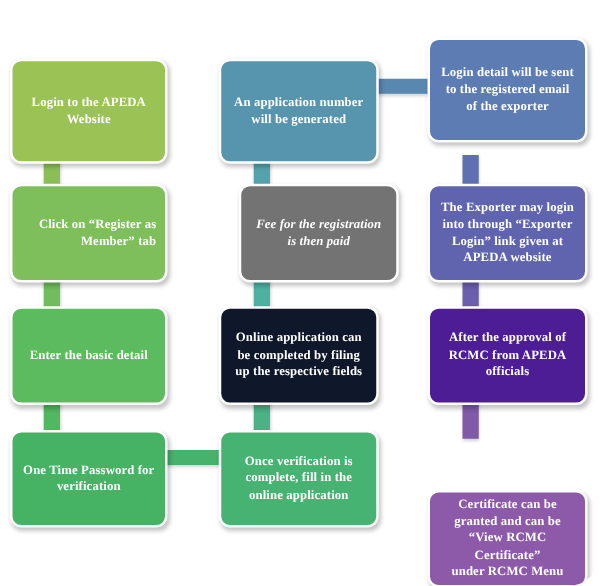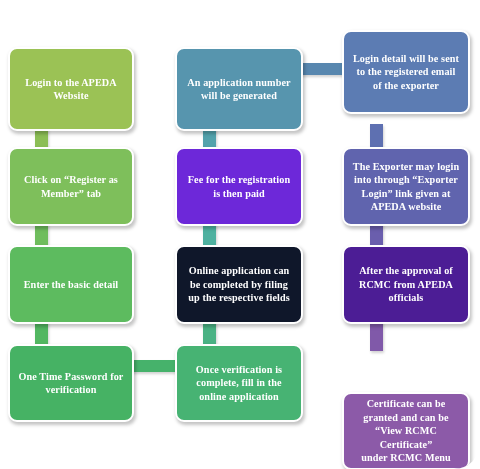--- a/index.html
+++ b/index.html
@@ -63,37 +63,37 @@
   <div class="connector h" style="left: 298px; top: 63px; width: 50px; background-color: rgb(88, 135, 175);"></div>
 
   <div class="connector v" style="left: 370px; top: 124px; height: 30px; background-color: rgb(94, 112, 177);"></div>
   <div class="connector v" style="left: 370px; top: 221px; height: 30px; background-color: rgb(106, 94, 173);"></div>
   <div class="connector v" style="left: 370px; top: 319px; height: 32px; background-color: rgb(128, 89, 169);"></div>
 
   <div class="node" style="left: 8px; top: 47px; width: 126px; height: 84px; background-color: rgb(155, 194, 85);">
     <span class="node-label">Login to the APEDA
 Website</span>
   </div>
-  <div class="node" style="left: 8px; top: 147px; width: 126px; height: 79px; background-color: rgb(126, 191, 91);">
+  <div class="node" style="left: 8px; top: 147px; width: 126px; height: 79px; background-color: rgb(126, 191, 91); text-align: right;">
     <span class="node-label">Click on “Register as
 Member” tab</span>
   </div>
   <div class="node" style="left: 8px; top: 245px; width: 126px; height: 79px; background-color: rgb(93, 187, 95);">
     <span class="node-label">Enter the basic detail</span>
   </div>
   <div class="node" style="left: 8px; top: 344px; width: 126px; height: 78px; background-color: rgb(70, 178, 100);">
     <span class="node-label">One Time Password for
 verification</span>
   </div>
 
   <div class="node" style="left: 175px; top: 47px; width: 128px; height: 84px; background-color: rgb(87, 149, 174);">
     <span class="node-label">An application number
 will be generated</span>
   </div>
-  <div class="node" style="left: 175px; top: 147px; width: 128px; height: 79px; background-color: #6d28d9;">
+  <div class="node" style="left: 191px; top: 147px; width: 128px; height: 79px; background-color: #737373; font-style: italic;">
     <span class="node-label">Fee for the registration
 is then paid</span>
   </div>
   <div class="node" style="left: 175px; top: 245px; width: 128px; height: 79px; background-color: #0f172a;">
     <span class="node-label">Online application can
 be completed by filing
 up the respective fields</span>
   </div>
   <div class="node" style="left: 175px; top: 344px; width: 128px; height: 78px; background-color: rgb(71, 179, 115);">
     <span class="node-label">Once verification is

